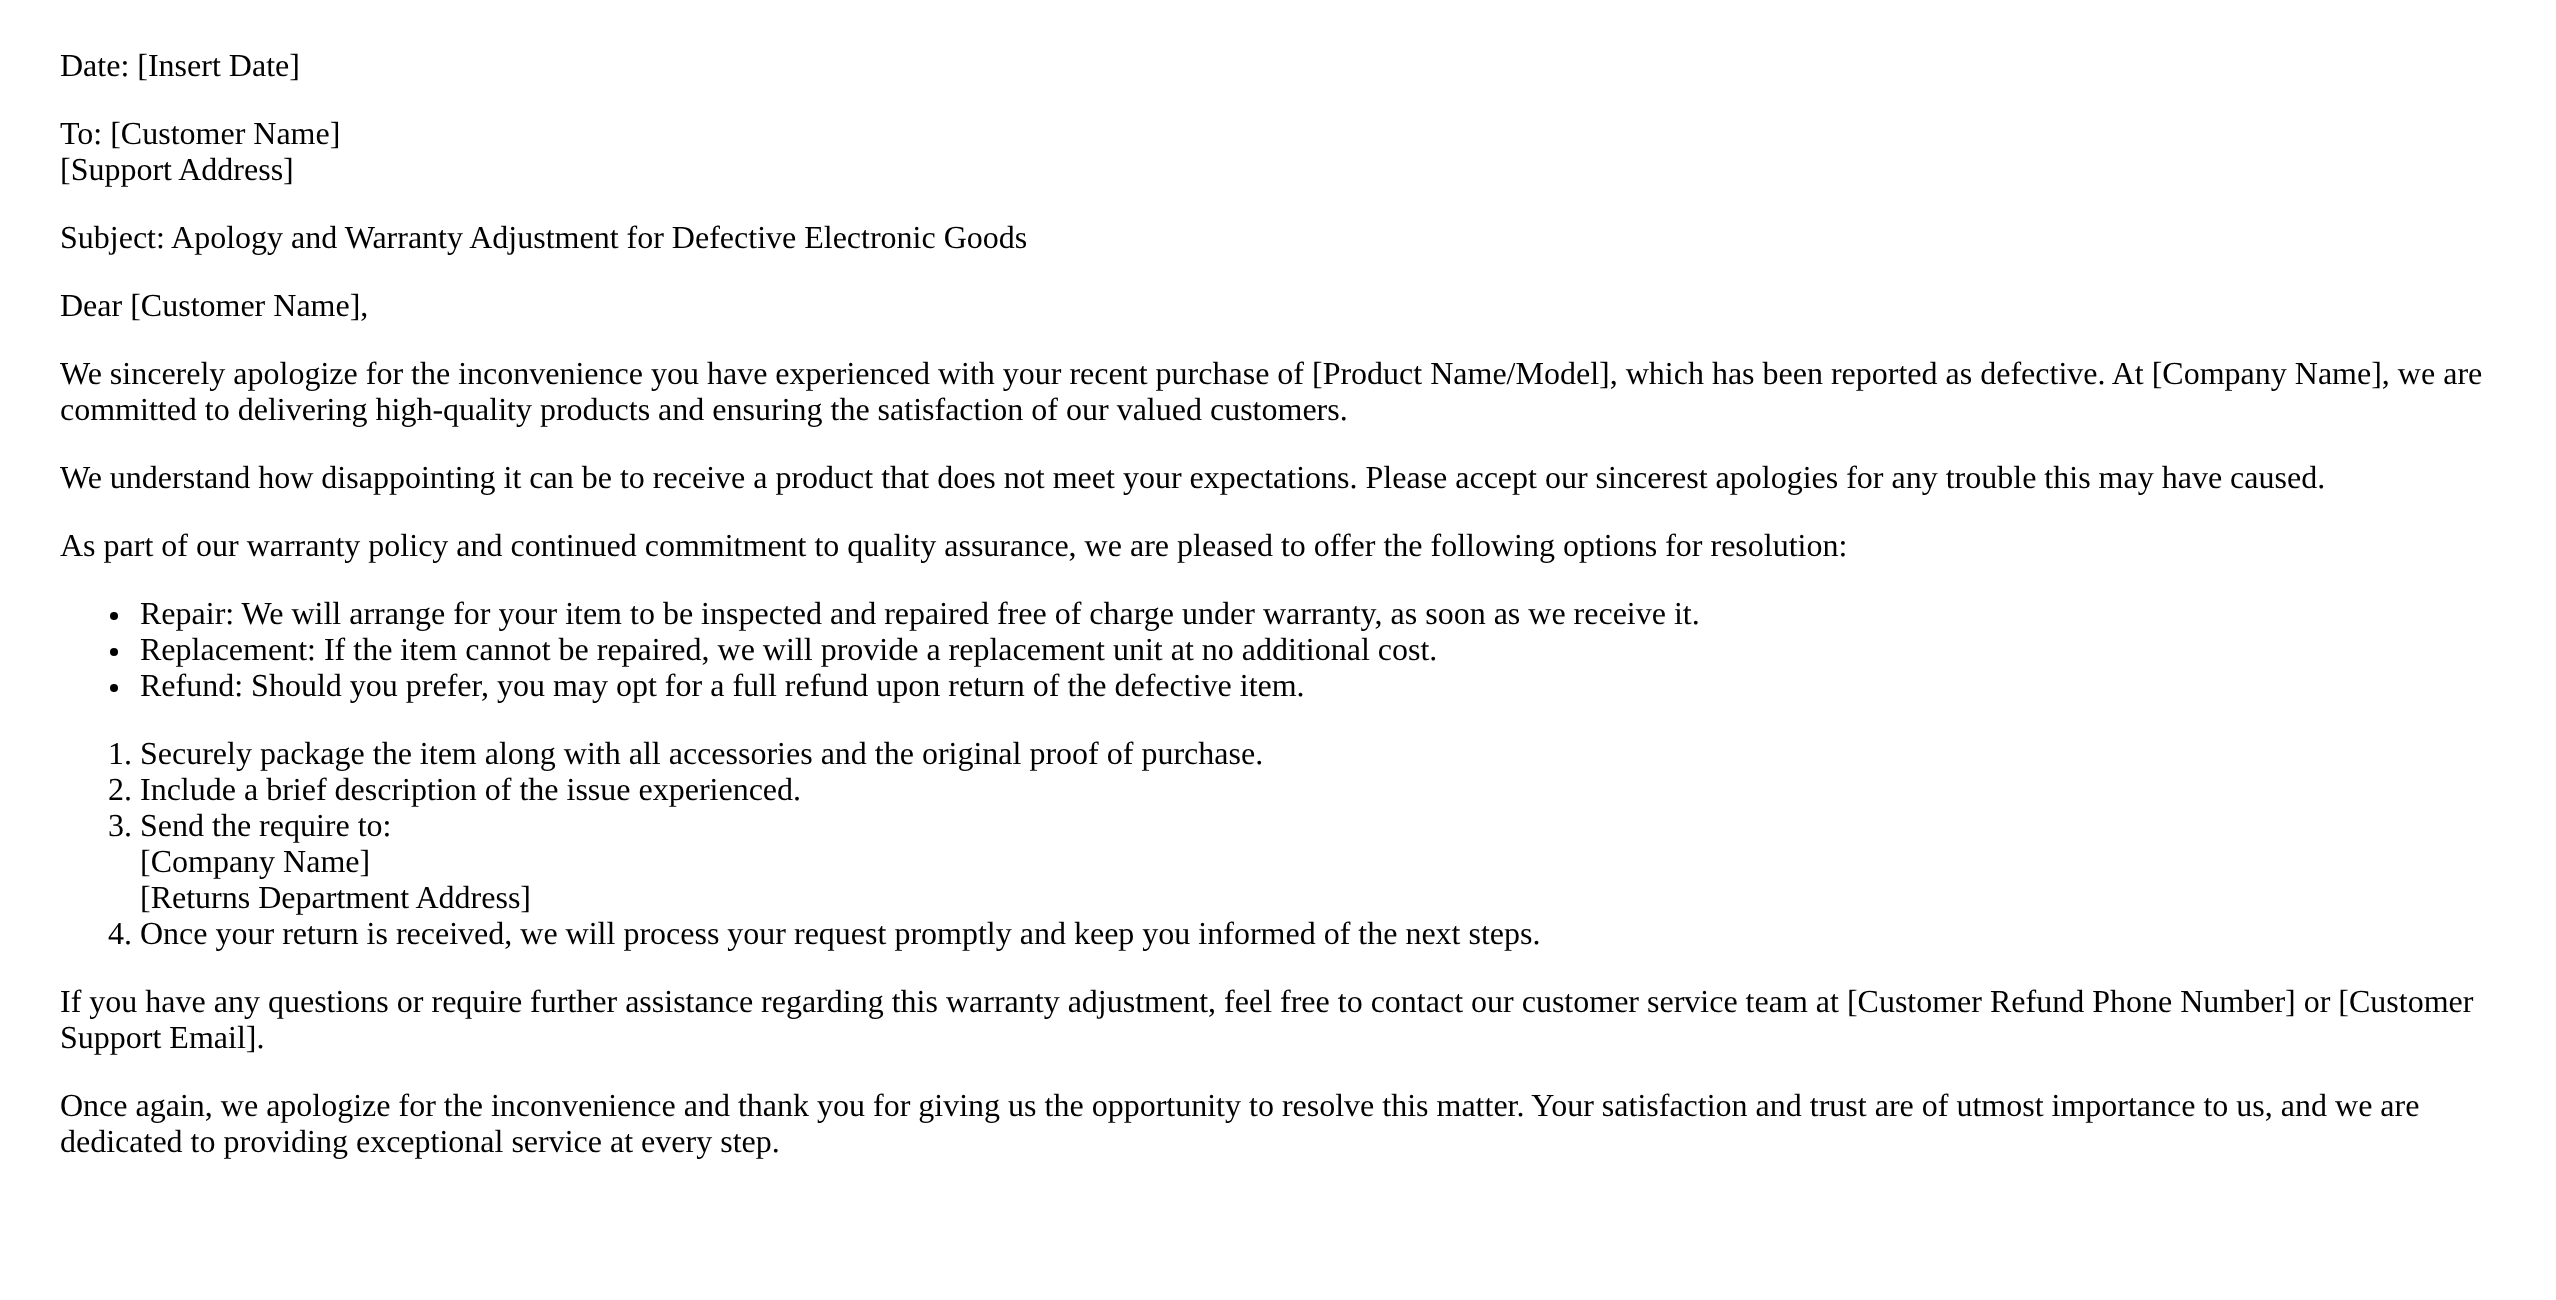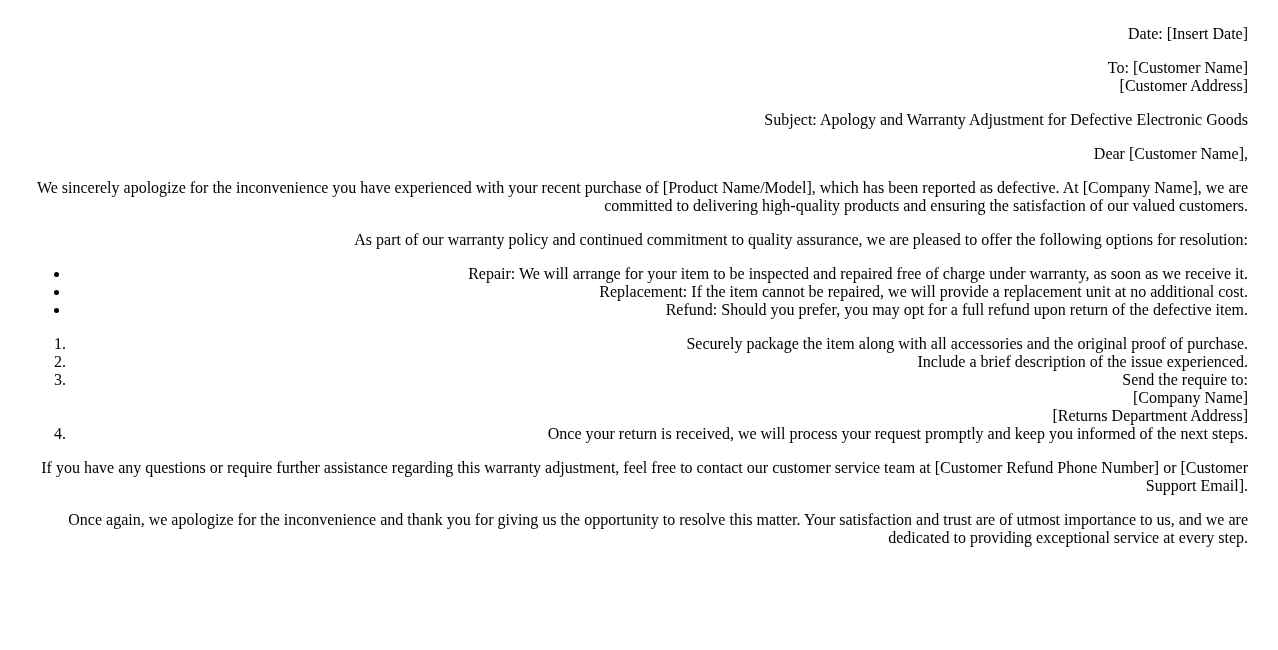--- a/index.html
+++ b/index.html
@@ -12,21 +12,20 @@
     height: 650px;
     overflow: hidden;
     font-family: "Liberation Serif", "DejaVu Serif", serif;
     font-size: 16px;
     line-height: normal;
     color: #000000;
     box-sizing: border-box;
   }
   .doc {
     padding: 25px 30px 0 30px;
-    text-align: right;
   }
   p {
     margin: 16px 0;
   }
   p.first {
     margin-top: 0;
   }
   ul, ol {
     margin: 16px 0;
     padding-left: 40px;
@@ -42,28 +41,29 @@
     font-weight: normal;
   }
 </style>
 </head>
 <body>
 
 <div class="doc">
 
   <p class="first">Date: [Insert Date]</p>
 
-  <p><span>To: [Customer Name]</span><span class="line">[Customer Address]</span></p>
+  <p><span>To: [Customer Name]</span><span class="line">[Support Address]</span></p>
 
   <p>Subject: Apology and Warranty Adjustment for Defective Electronic Goods</p>
 
   <p>Dear [Customer Name],</p>
 
   <p>We sincerely apologize for the inconvenience you have experienced with your recent purchase of [Product Name/Model], which has been reported as defective. At [Company Name], we are committed to delivering high-quality products and ensuring the satisfaction of our valued customers.</p>
 
+  <p>We understand how disappointing it can be to receive a product that does not meet your expectations. Please accept our sincerest apologies for any trouble this may have caused.</p>
 
   <p>As part of our warranty policy and continued commitment to quality assurance, we are pleased to offer the following options for resolution:</p>
 
   <ul>
     <li><b>Repair:</b><span> We will arrange for your item to be inspected and repaired free of charge under warranty, as soon as we receive it.</span></li>
     <li><b>Replacement:</b><span> If the item cannot be repaired, we will provide a replacement unit at no additional cost.</span></li>
     <li><b>Refund:</b><span> Should you prefer, you may opt for a full refund upon return of the defective item.</span></li>
   </ul>
 
 

